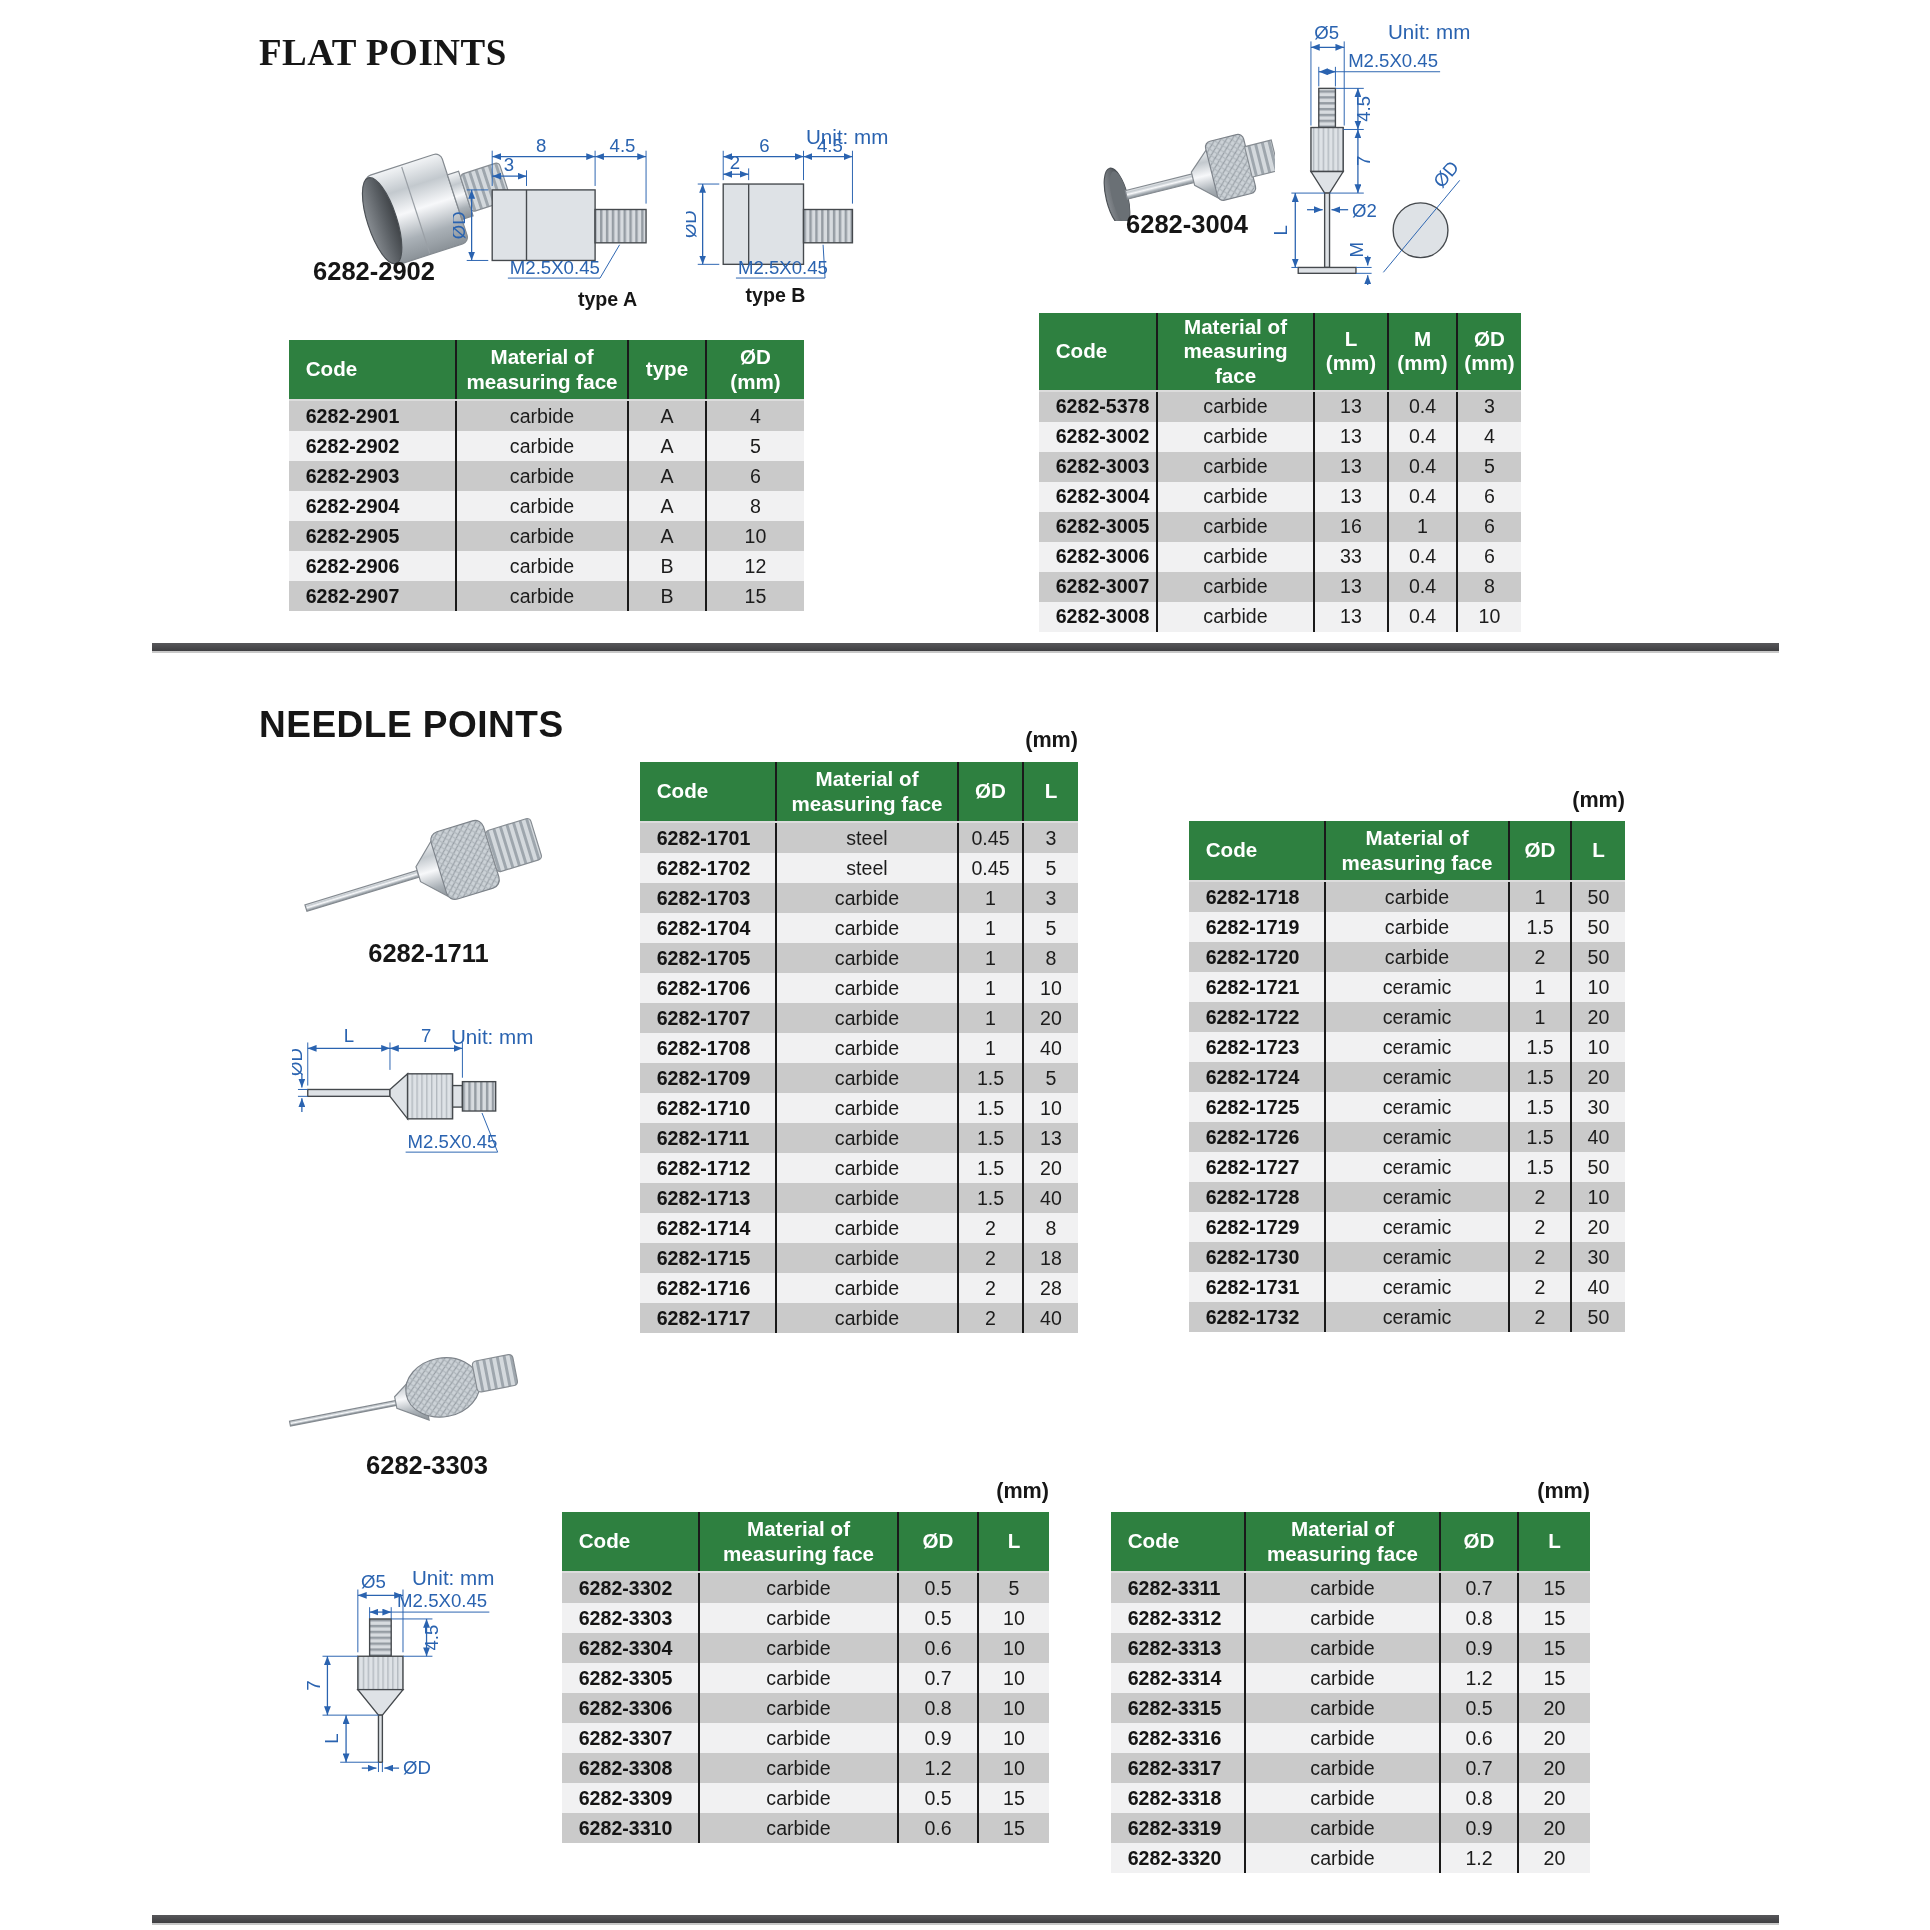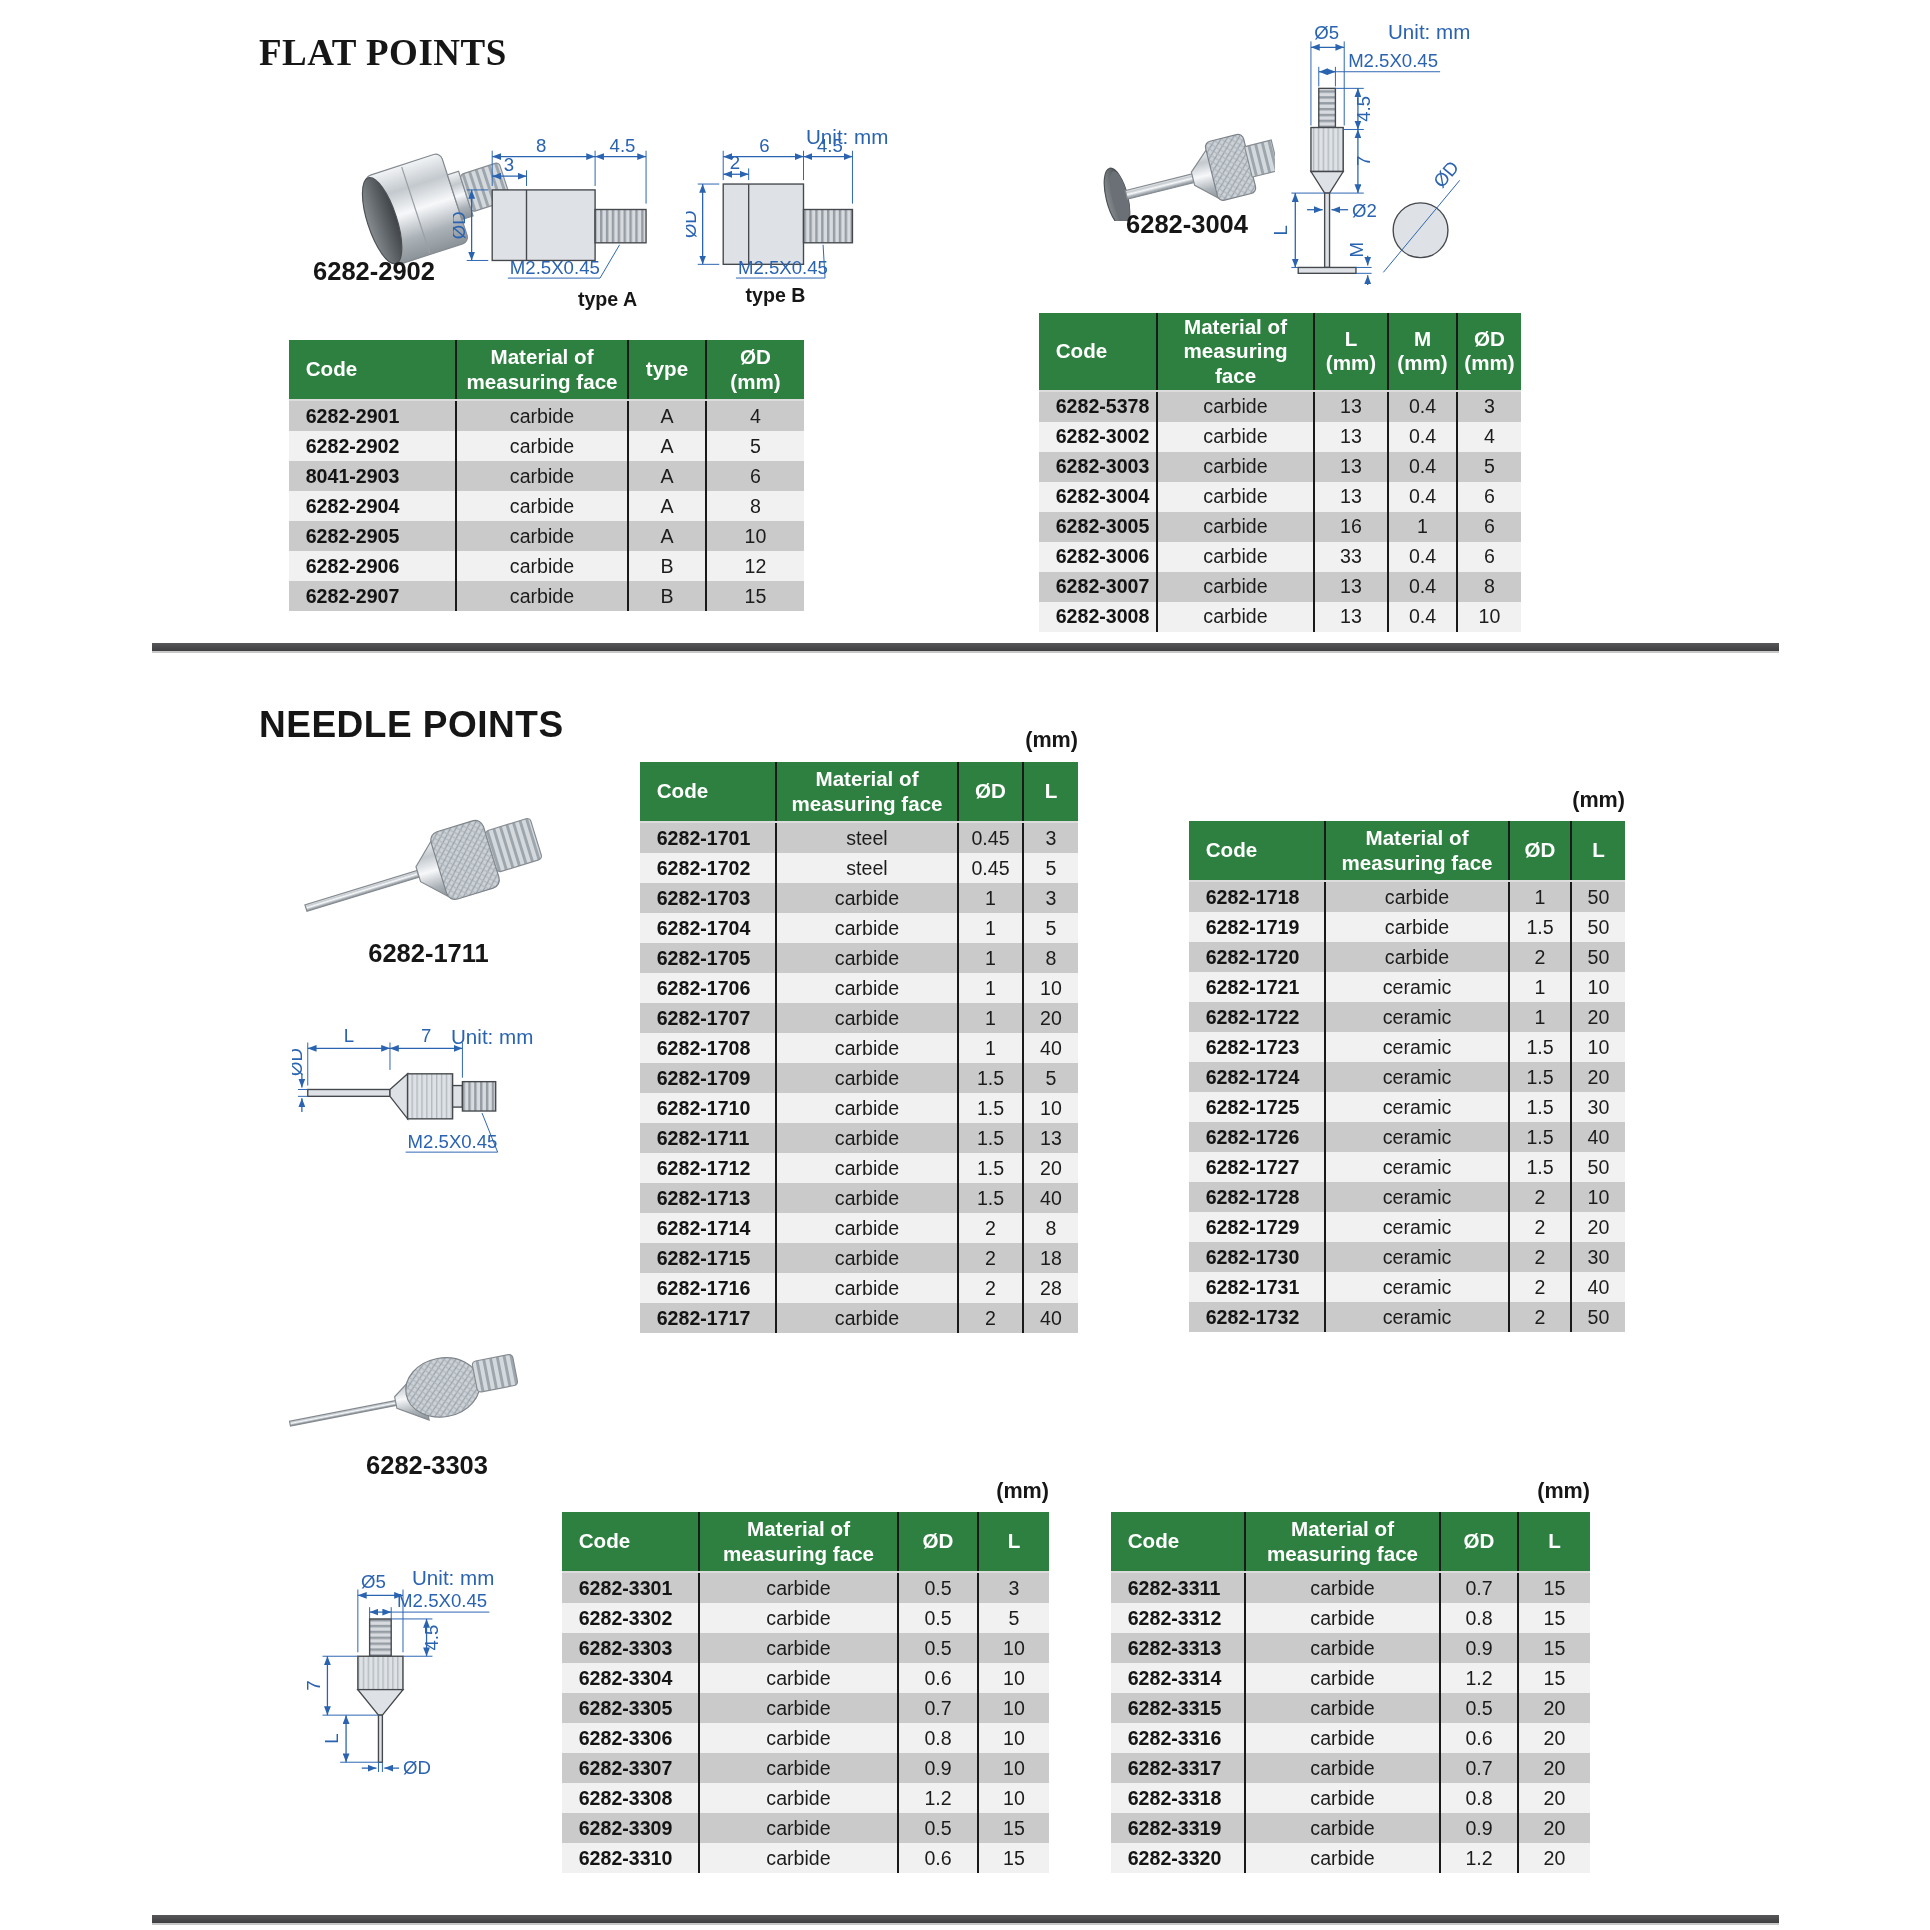--- a/index.html
+++ b/index.html
@@ -174,21 +174,21 @@
             <td>A</td>
             <td>4</td>
           </tr>
           <tr>
             <td>6282-2902</td>
             <td>carbide</td>
             <td>A</td>
             <td>5</td>
           </tr>
           <tr>
-            <td>8041-2903</td>
+            <td>6282-2903</td>
             <td>carbide</td>
             <td>A</td>
             <td>6</td>
           </tr>
           <tr>
             <td>6282-2904</td>
             <td>carbide</td>
             <td>A</td>
             <td>8</td>
           </tr>
@@ -681,26 +681,20 @@
           <tr>
             <th>Code</th>
             <th>Material of
 measuring face</th>
             <th>ØD</th>
             <th>L</th>
           </tr>
         </thead>
         <tbody>
           <tr>
-            <td>6282-3301</td>
-            <td>carbide</td>
-            <td>0.5</td>
-            <td>3</td>
-          </tr>
-          <tr>
             <td>6282-3302</td>
             <td>carbide</td>
             <td>0.5</td>
             <td>5</td>
           </tr>
           <tr>
             <td>6282-3303</td>
             <td>carbide</td>
             <td>0.5</td>
             <td>10</td>

